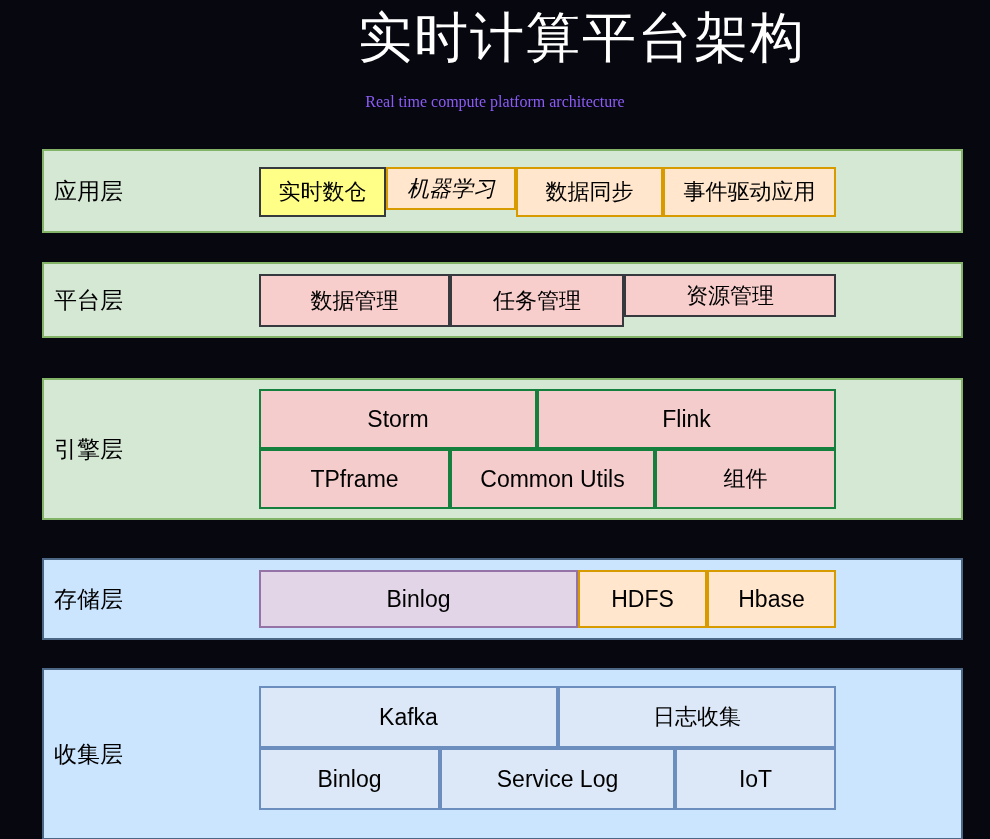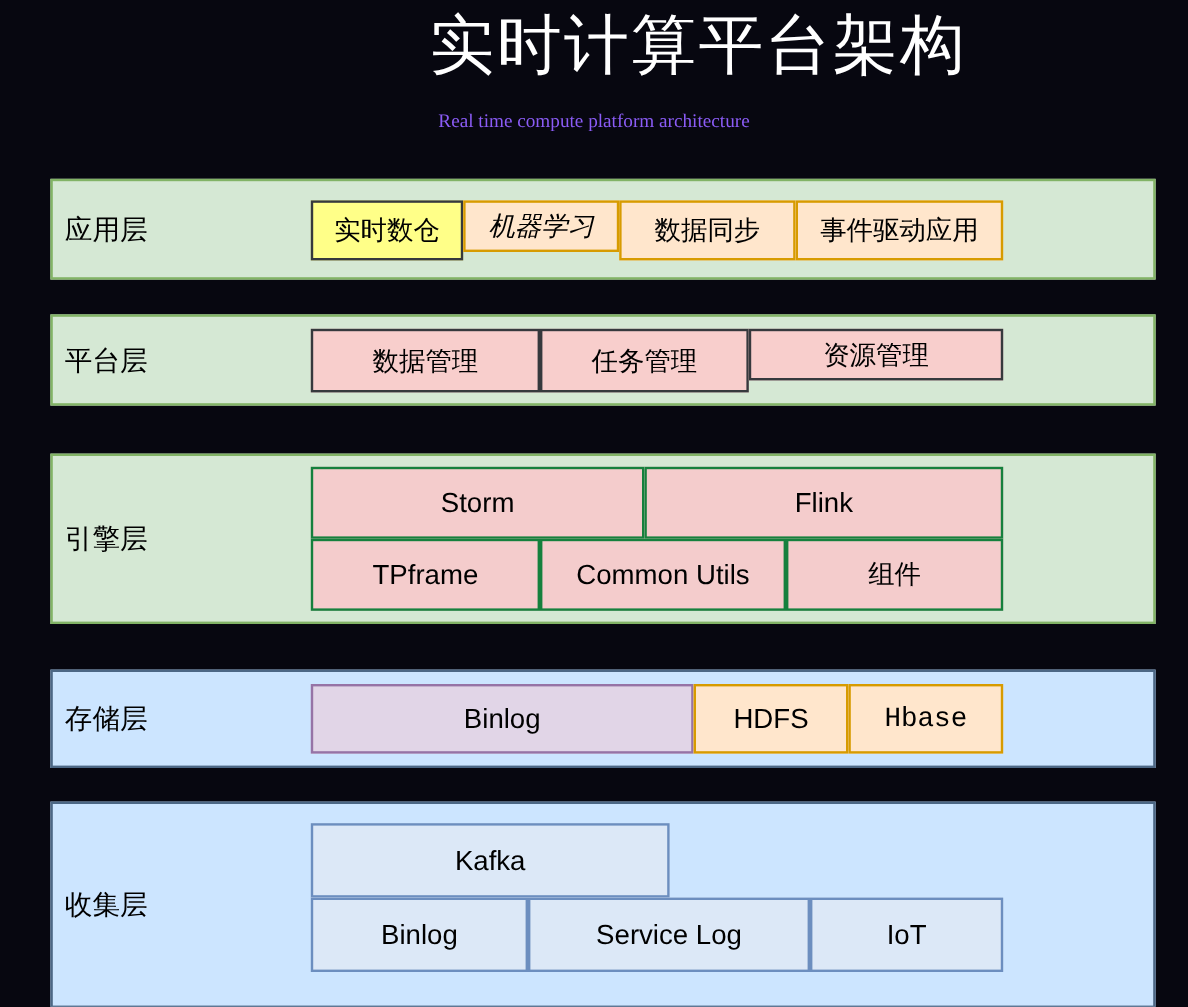--- a/index.html
+++ b/index.html
@@ -126,24 +126,25 @@
         <div class="cell c-pink-r latin" style="left: 215px; top: 9px; width: 278px; height: 60px;">Storm</div>
         <div class="cell c-pink-r latin" style="left: 493px; top: 9px; width: 299px; height: 60px;">Flink</div>
         <div class="cell c-pink-r latin" style="left: 215px; top: 69px; width: 191px; height: 60px;">TPframe</div>
         <div class="cell c-pink-r latin" style="left: 406px; top: 69px; width: 205px; height: 60px;">Common Utils</div>
         <div class="cell c-pink-r" style="left: 611px; top: 69px; width: 181px; height: 60px;">组件</div>
       </div>
       <div class="band blue" style="top: 558px; height: 82px;">
         <div class="band-label">存储层</div>
         <div class="cell c-purple latin" style="left: 215px; top: 10px; width: 319px; height: 58px;">Binlog</div>
         <div class="cell c-orange latin" style="left: 534px; top: 10px; width: 129px; height: 58px;">HDFS</div>
-        <div class="cell c-orange latin" style="left: 663px; top: 10px; width: 129px; height: 58px; font-family: Liberation Mono, monospace;">Hbase</div>
+        <div class="cell c-orange latin" style="left: 663px; top: 10px; width: 129px; height: 58px;">Hbase</div>
       </div>
       <div class="band blue" style="top: 668px; height: 172px;">
         <div class="band-label">收集层</div>
         <div class="cell c-lblue latin" style="left: 215px; top: 16px; width: 299px; height: 62px;">Kafka</div>
+        <div class="cell c-lblue" style="left: 514px; top: 16px; width: 278px; height: 62px;">日志收集</div>
         <div class="cell c-lblue latin" style="left: 215px; top: 78px; width: 181px; height: 62px;">Binlog</div>
         <div class="cell c-lblue latin" style="left: 396px; top: 78px; width: 235px; height: 62px;">Service Log</div>
         <div class="cell c-lblue latin" style="left: 631px; top: 78px; width: 161px; height: 62px;">IoT</div>
       </div>
     </div>
 
 </div>
 
 </body></html>

